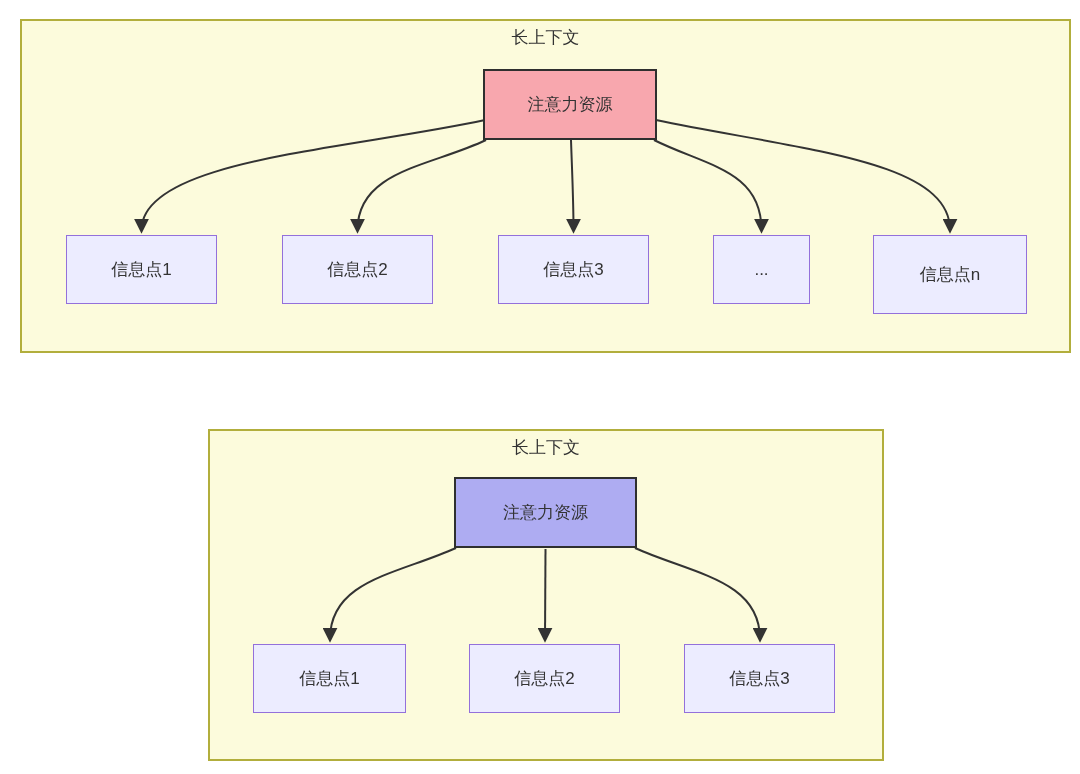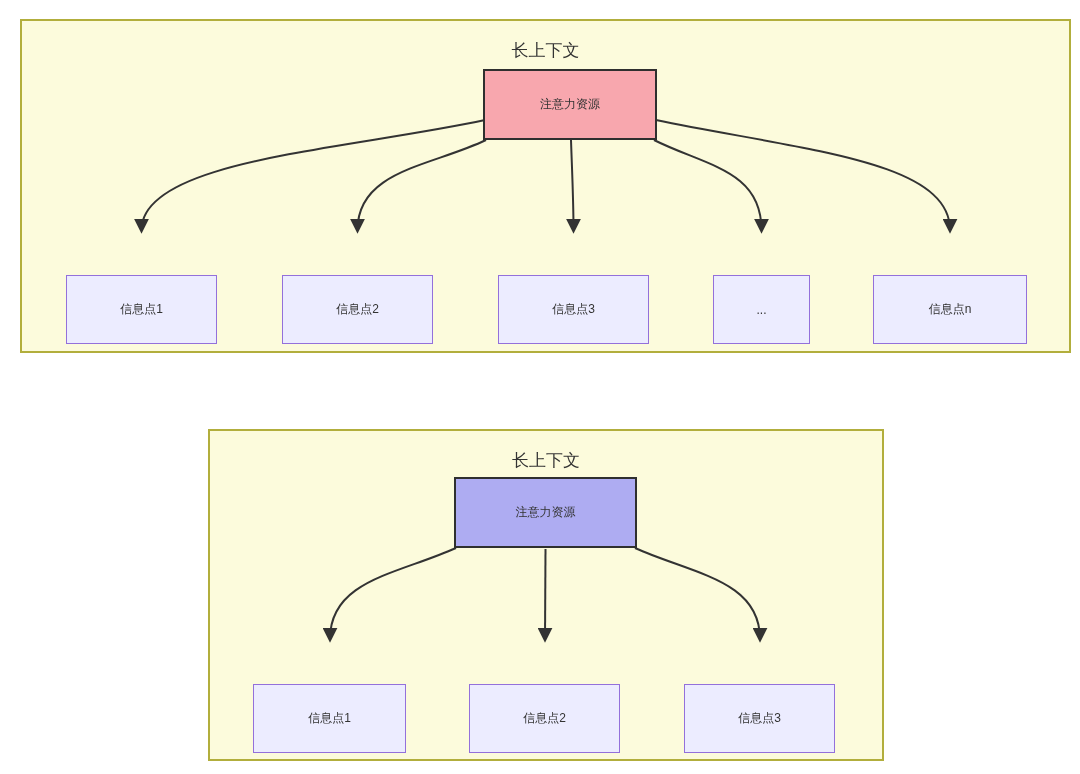--- a/index.html
+++ b/index.html
@@ -10,33 +10,33 @@
     --arrow:#333333; --text:#333333;
   }
   *{margin:0;padding:0;box-sizing:border-box;}
   html,body{background:#ffffff;}
   body{font-family:"Liberation Sans","DejaVu Sans",sans-serif;color:var(--text);}
   .canvas{position:relative;width:1080px;height:774px;background:#ffffff;overflow:hidden;}
 
   .group{position:absolute;background:var(--group-fill);border:2px solid var(--group-border);}
   .group-long{left:20px;top:19px;width:1051px;height:334px;}
   .group-short{left:208px;top:429px;width:676px;height:332px;}
-  .group-title{position:absolute;top:18px;left:0;width:100%;text-align:center;
+  .group-title{position:absolute;top:5px;left:0;width:100%;text-align:center;
                font-size:17px;color:var(--text);}
 
   .edges{position:absolute;left:0;top:0;width:1080px;height:774px;pointer-events:none;}
   .edges path.connector{fill:none;stroke:var(--arrow);stroke-width:2px;}
   .edges .arrowhead-shape{fill:var(--arrow);stroke:none;}
 
   .node{position:absolute;display:flex;align-items:center;justify-content:center;
-        font-size:12px;color:var(--text);text-align:left;}
+        font-size:17px;color:var(--text);text-align:left;}
   .source{border:2.5px solid var(--source-border);}
   .source-long{background:var(--long-source-fill);}
   .source-short{background:var(--short-source-fill);}
-  .info{background:var(--node-fill);border:1.5px solid var(--node-border);margin-top:40px;}
+  .info{background:var(--node-fill);border:1.5px solid var(--node-border);}
 </style>
 </head>
 <body>
 
 <div class="canvas">
 
   <section class="group group-long">
     <div class="group-title">长上下文</div>
   </section>
 
@@ -61,21 +61,21 @@
     <path class="connector" d="M 545.5 549 C 545.5 580, 545 610, 545 639" marker-end="url(#arrowhead)"></path>
     <path class="connector" d="M 635 548 C 693 574, 760 580, 760 639" marker-end="url(#arrowhead)"></path>
   </svg>
 
   <div class="node source source-long" style="left:483px;top:69px;width:174px;height:71px;">注意力资源</div>
 
   <div class="node info" style="left:66px;top:235px;width:151px;height:69px;">信息点1</div>
   <div class="node info" style="left:282px;top:235px;width:151px;height:69px;">信息点2</div>
   <div class="node info" style="left:498px;top:235px;width:151px;height:69px;">信息点3</div>
   <div class="node info" style="left:713px;top:235px;width:97px;height:69px;">...</div>
-  <div class="node info" style="left:873px;top:235px;width:154px;height:69px;">信息点n</div>
+  <div class="node info" style="left:873px;top:235px;width:154px;height:79px;">信息点n</div>
 
   <div class="node source source-short" style="left:454px;top:477px;width:183px;height:71px;">注意力资源</div>
 
   <div class="node info" style="left:253px;top:644px;width:153px;height:69px;">信息点1</div>
   <div class="node info" style="left:469px;top:644px;width:151px;height:69px;">信息点2</div>
   <div class="node info" style="left:684px;top:644px;width:151px;height:69px;">信息点3</div>
 
 </div>
 
 </body></html>

